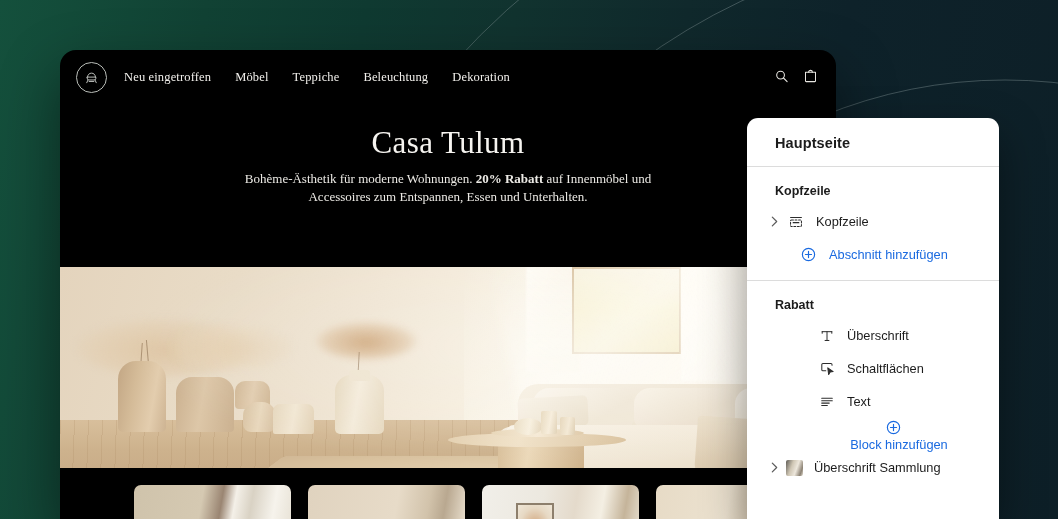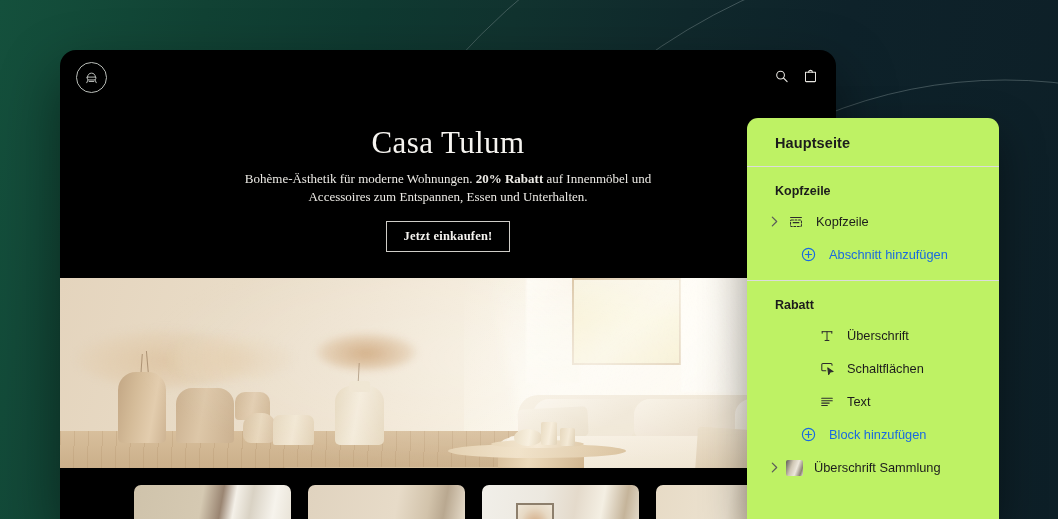--- a/index.html
+++ b/index.html
@@ -90,38 +90,38 @@
     display: flex;
     align-items: center;
     gap: 14px;
   }
   .nav-actions .ic { display: block; }
 
   
   .hero {
     background: #000;
     text-align: center;
-    padding: 20px 60px 26px;
+    padding: 20px 60px 34px;
   }
   .hero h1 {
     font-family: "Liberation Serif", serif;
     font-size: 31px;
     font-weight: 400;
     color: #f6f4f0;
     letter-spacing: 0.4px;
     line-height: 1.15;
     margin-bottom: 9px;
   }
   .hero p {
     font-family: "Liberation Serif", serif;
     font-size: 13px;
     color: #eceae5;
     line-height: 1.45;
     max-width: 420px;
-    margin: 0 auto 14px;
+    margin: 0 auto 26px;
   }
   .hero p b { font-weight: 700; }
   .hero-btn {
     display: inline-block;
     font-family: "Liberation Serif", serif;
     font-size: 12.5px;
     font-weight: 700;
     color: #f6f4f0;
     background: transparent;
     border: 1px solid #cfcdc8;
@@ -324,21 +324,21 @@
     background: radial-gradient(ellipse at 50% 55%, #d2a880 0%, #e7d9c4 60%, #efe7d8 100%);
   }
 
   
   .editor-panel {
     position: absolute;
     left: 747px;
     top: 118px;
     width: 252px;
     height: 401px;
-    background: #bef264;
+    background: #ffffff;
     border-radius: 11px 11px 0 0;
     box-shadow: 0 18px 45px rgba(0,0,0,0.42);
     overflow: hidden;
     font-family: "Liberation Sans", sans-serif;
   }
   .panel-header {
     padding: 17px 0 15px 28px;
     font-size: 14.5px;
     font-weight: 700;
     color: #1c1c1c;
@@ -356,21 +356,21 @@
     display: flex;
     align-items: center;
     height: 33px;
     padding-left: 20px;
     cursor: pointer;
     font-size: 12.8px;
     color: #1c1c1c;
   }
   .tree-row.indent { padding-left: 70px; }
   .tree-row.action { padding-left: 52px; color: #1a6ae0; }
-  .tree-row.action.sub { padding-left: 52px; }
+  .tree-row.action.sub { padding-left: 52px; flex-direction: column; }
   .chev {
     width: 14px;
     flex: 0 0 14px;
     display: flex;
     align-items: center;
     justify-content: center;
     margin-right: 5px;
   }
   .row-icon {
     width: 19px;
@@ -414,20 +414,27 @@
 
   <div class="site-nav">
     <div class="brand-logo">
       <svg width="19" height="19" viewBox="0 0 24 24" fill="none" stroke="#d6d9d4" stroke-width="1.1" stroke-linecap="round">
         <path d="M7 11.5c0-3 2.2-5 5-5s5 2 5 5"></path>
         <path d="M6.5 11.5h11v1.6a2 2 0 0 1-2 2h-7a2 2 0 0 1-2-2z"></path>
         <path d="M7.6 15.1 6 18.6M16.4 15.1 18 18.6M9 17h6"></path>
       </svg>
     </div>
 
+    <nav class="nav-links">
+      <a href="#">Neu eingetroffen</a>
+      <a href="#">Möbel</a>
+      <a href="#">Teppiche</a>
+      <a href="#">Beleuchtung</a>
+      <a href="#">Dekoration</a>
+    </nav>
 
     <div class="nav-actions">
       <span class="ic">
         <svg width="15" height="15" viewBox="0 0 24 24" fill="none" stroke="#e8e6e1" stroke-width="1.7" stroke-linecap="round">
           <circle cx="10.5" cy="10.5" r="6.2"></circle>
             <path d="M15.2 15.2 21 21"></path>
         </svg>
       </span>
       <span class="ic">
         <svg width="15" height="15" viewBox="0 0 24 24" fill="none" stroke="#e8e6e1" stroke-width="1.7" stroke-linecap="round" stroke-linejoin="round">
@@ -436,21 +443,20 @@
         </svg>
       </span>
     </div>
   </div>
 
   <section class="hero">
     <h1>Casa Tulum</h1>
     <p>
       <span>Bohème-Ästhetik für moderne Wohnungen. </span><b>20% Rabatt</b><span> auf Innenmöbel und Accessoires zum Entspannen, Essen und Unterhalten.</span>
     </p>
-    <button class="hero-btn">Jetzt einkaufen!</button>
   </section>
 
   <div class="hero-image" aria-label="Wohnzimmer in Beigetönen mit Vasen, Pampasgras, Holz-Couchtisch und cremefarbenem Sofa">
     <div class="hi-layer">
       <div class="wall"></div>
       <div class="wall-right"></div>
       <div class="curtain-l"></div>
       <div class="window"></div>
       <div class="curtain-r"></div>
       <div class="sunbeam"></div>

